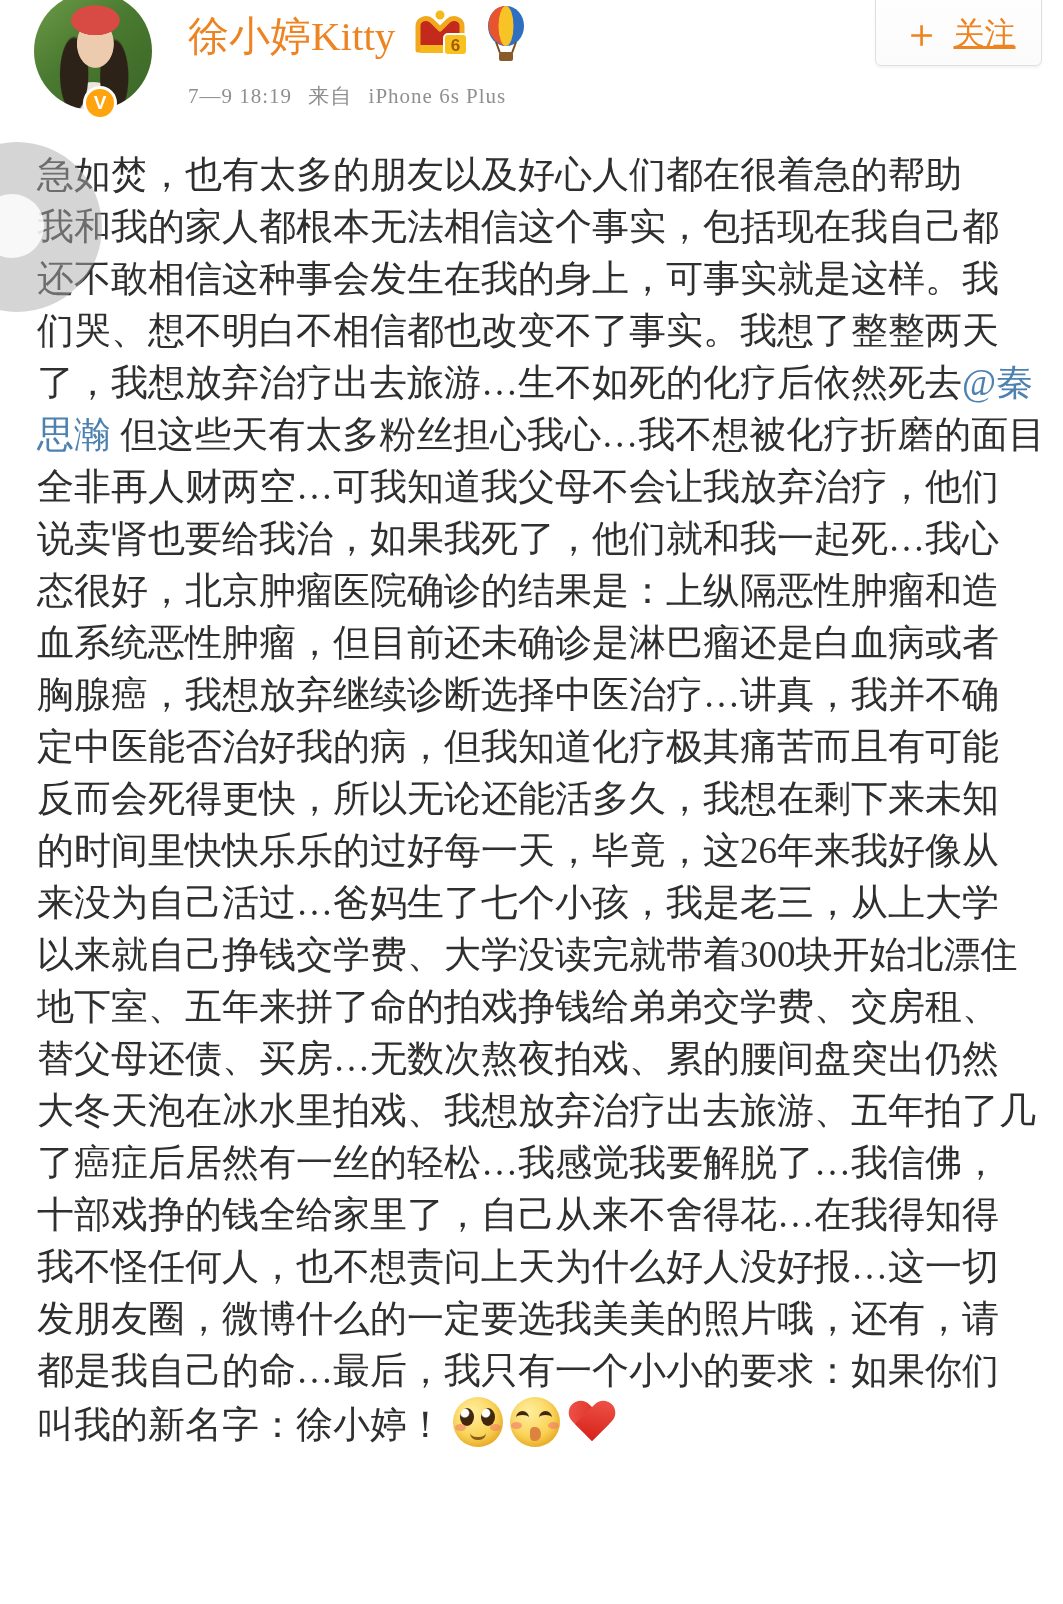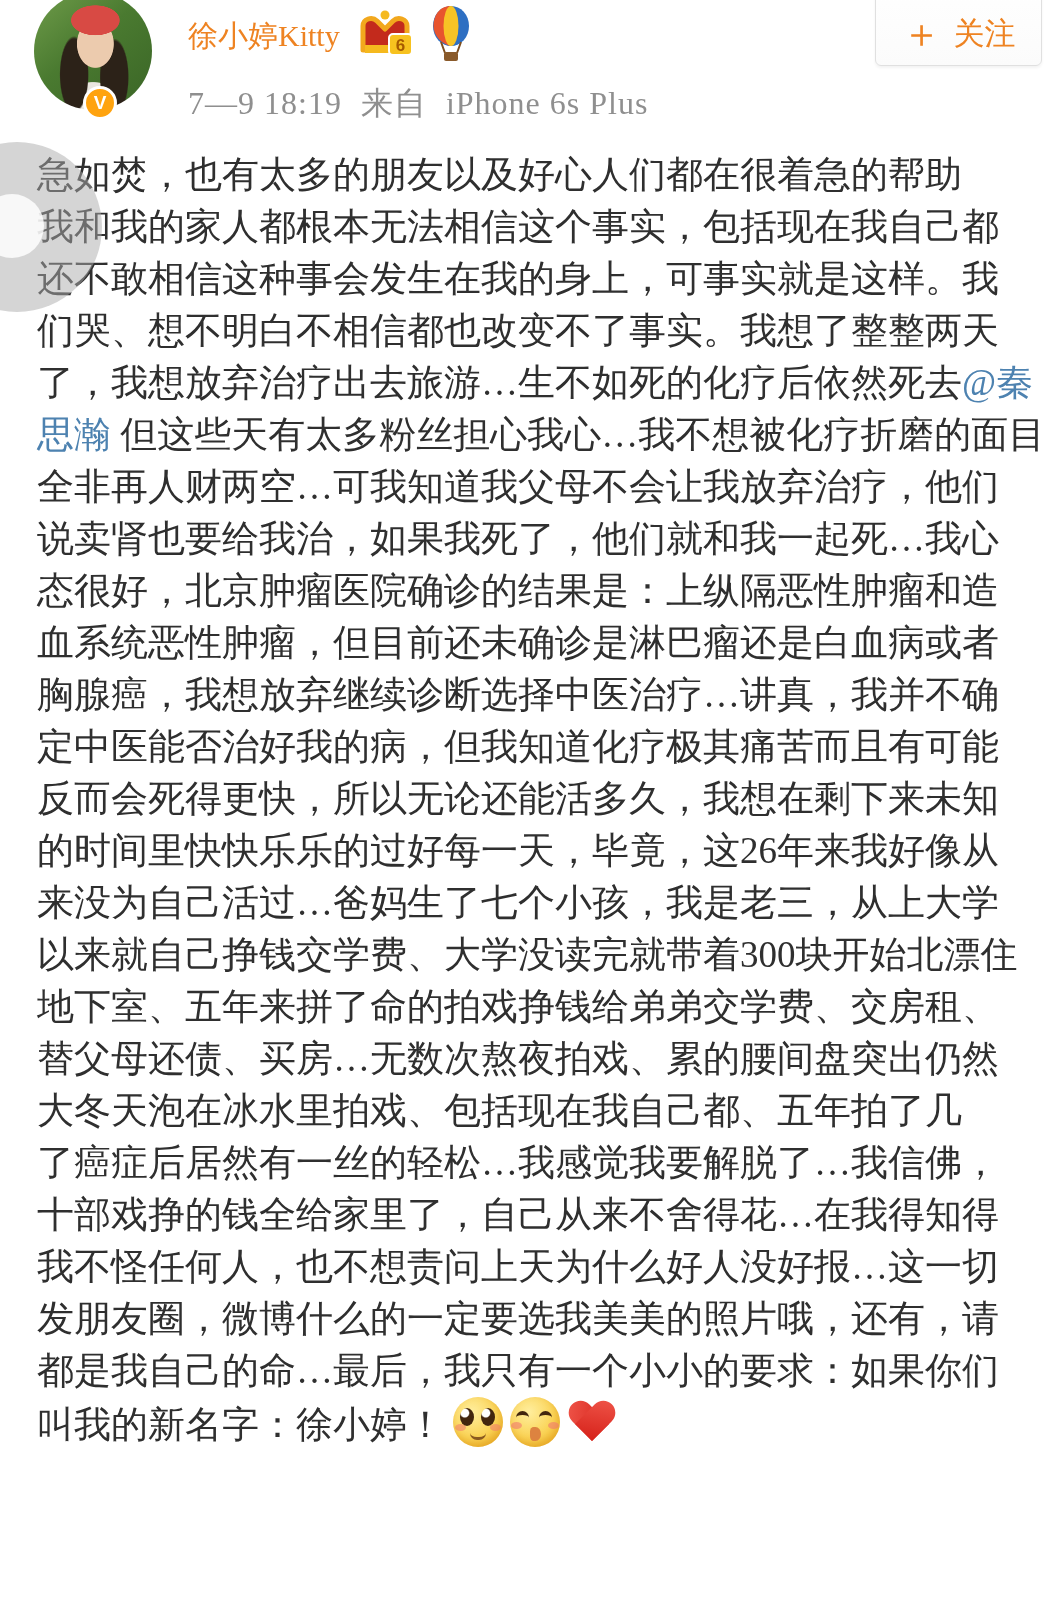--- a/index.html
+++ b/index.html
@@ -36,42 +36,42 @@
     background:var(--v-orange);
     border:3px solid #ffffff;
     color:#fff; font-family:"Liberation Sans",sans-serif;
     font-weight:bold; font-size:19px;
     display:flex; align-items:center; justify-content:center;
     z-index:4;
   }
   .header-text{position:absolute; left:188px; top:6px;}
   .name-row{display:flex; align-items:center;}
   .username{
-    color:var(--accent); font-size:30px; line-height:40px;
+    color:var(--accent); font-size:41px; line-height:40px;
     cursor:pointer; white-space:nowrap;
   }
   .badge-icon{display:inline-block; margin-left:14px;}
   .meta-row{
     margin-top:16px; color:var(--meta-gray);
-    font-size:32px; letter-spacing:1px; white-space:nowrap;
+    font-size:21px; letter-spacing:1px; white-space:nowrap;
   }
   .meta-row span{margin-right:10px;}
   .follow-btn{
     position:absolute; right:21px; top:-18px;
     width:167px; height:84px;
     background:linear-gradient(#ffffff,#fbfbfb);
     border:1px solid #e0e0e0; border-radius:6px;
     box-shadow:0 2px 3px rgba(0,0,0,0.05);
     color:var(--accent);
     display:flex; align-items:flex-end; justify-content:center;
     padding-bottom:12px; cursor:pointer;
     font-family:"Liberation Serif",serif;
   }
   .follow-btn .plus{font-size:40px; font-weight:300; line-height:38px; margin-right:12px;}
-  .follow-btn .flabel{font-size:31px; line-height:38px;}
+  .follow-btn .flabel{font-size:31px; line-height:38px;text-decoration:underline;}
   
   .watermark{
     position:absolute; left:-68px; top:142px;
     width:170px; height:170px; border-radius:50%;
     background:rgba(172,172,172,0.5);
     z-index:3; pointer-events:none;
   }
   .watermark::after{
     content:""; position:absolute; left:48px; top:52px;
     width:64px; height:64px; border-radius:50%;
@@ -193,20 +193,20 @@
     <div class="line"><span>态很好，北京肿瘤医院确诊的结果是：上纵隔恶性肿瘤和造</span></div>
     <div class="line"><span>血系统恶性肿瘤，但目前还未确诊是淋巴瘤还是白血病或者</span></div>
     <div class="line"><span>胸腺癌，我想放弃继续诊断选择中医治疗…讲真，我并不确</span></div>
     <div class="line"><span>定中医能否治好我的病，但我知道化疗极其痛苦而且有可能</span></div>
     <div class="line"><span>反而会死得更快，所以无论还能活多久，我想在剩下来未知</span></div>
     <div class="line"><span>的时间里快快乐乐的过好每一天，毕竟，这26年来我好像从</span></div>
     <div class="line"><span>来没为自己活过…爸妈生了七个小孩，我是老三，从上大学</span></div>
     <div class="line"><span>以来就自己挣钱交学费、大学没读完就带着300块开始北漂住</span></div>
     <div class="line"><span>地下室、五年来拼了命的拍戏挣钱给弟弟交学费、交房租、</span></div>
     <div class="line"><span>替父母还债、买房…无数次熬夜拍戏、累的腰间盘突出仍然</span></div>
-    <div class="line"><span>大冬天泡在冰水里拍戏、包括现在我自己都、五年拍了几</span></div>
+    <div class="line"><span>大冬天泡在冰水里拍戏、我想放弃治疗出去旅游、五年拍了几</span></div>
     <div class="line"><span>了癌症后居然有一丝的轻松…我感觉我要解脱了…我信佛，</span></div>
     <div class="line"><span>十部戏挣的钱全给家里了，自己从来不舍得花…在我得知得</span></div>
     <div class="line"><span>我不怪任何人，也不想责问上天为什么好人没好报…这一切</span></div>
     <div class="line"><span>发朋友圈，微博什么的一定要选我美美的照片哦，还有，请</span></div>
     <div class="line"><span>都是我自己的命…最后，我只有一个小小的要求：如果你们</span></div>
     <div class="line"><span>叫我的新名字：徐小婷！ </span><span class="emoji pleading-face"><i class="p1"></i><i class="p2"></i><i class="p3"></i></span><span class="emoji kissing-face"><i class="p1"></i><i class="p2"></i><i class="p3"></i></span><span class="emoji red-heart"><i class="p1"></i><i class="p2"></i><i class="p3"></i></span></div>
   </main>
 
 </body></html>

